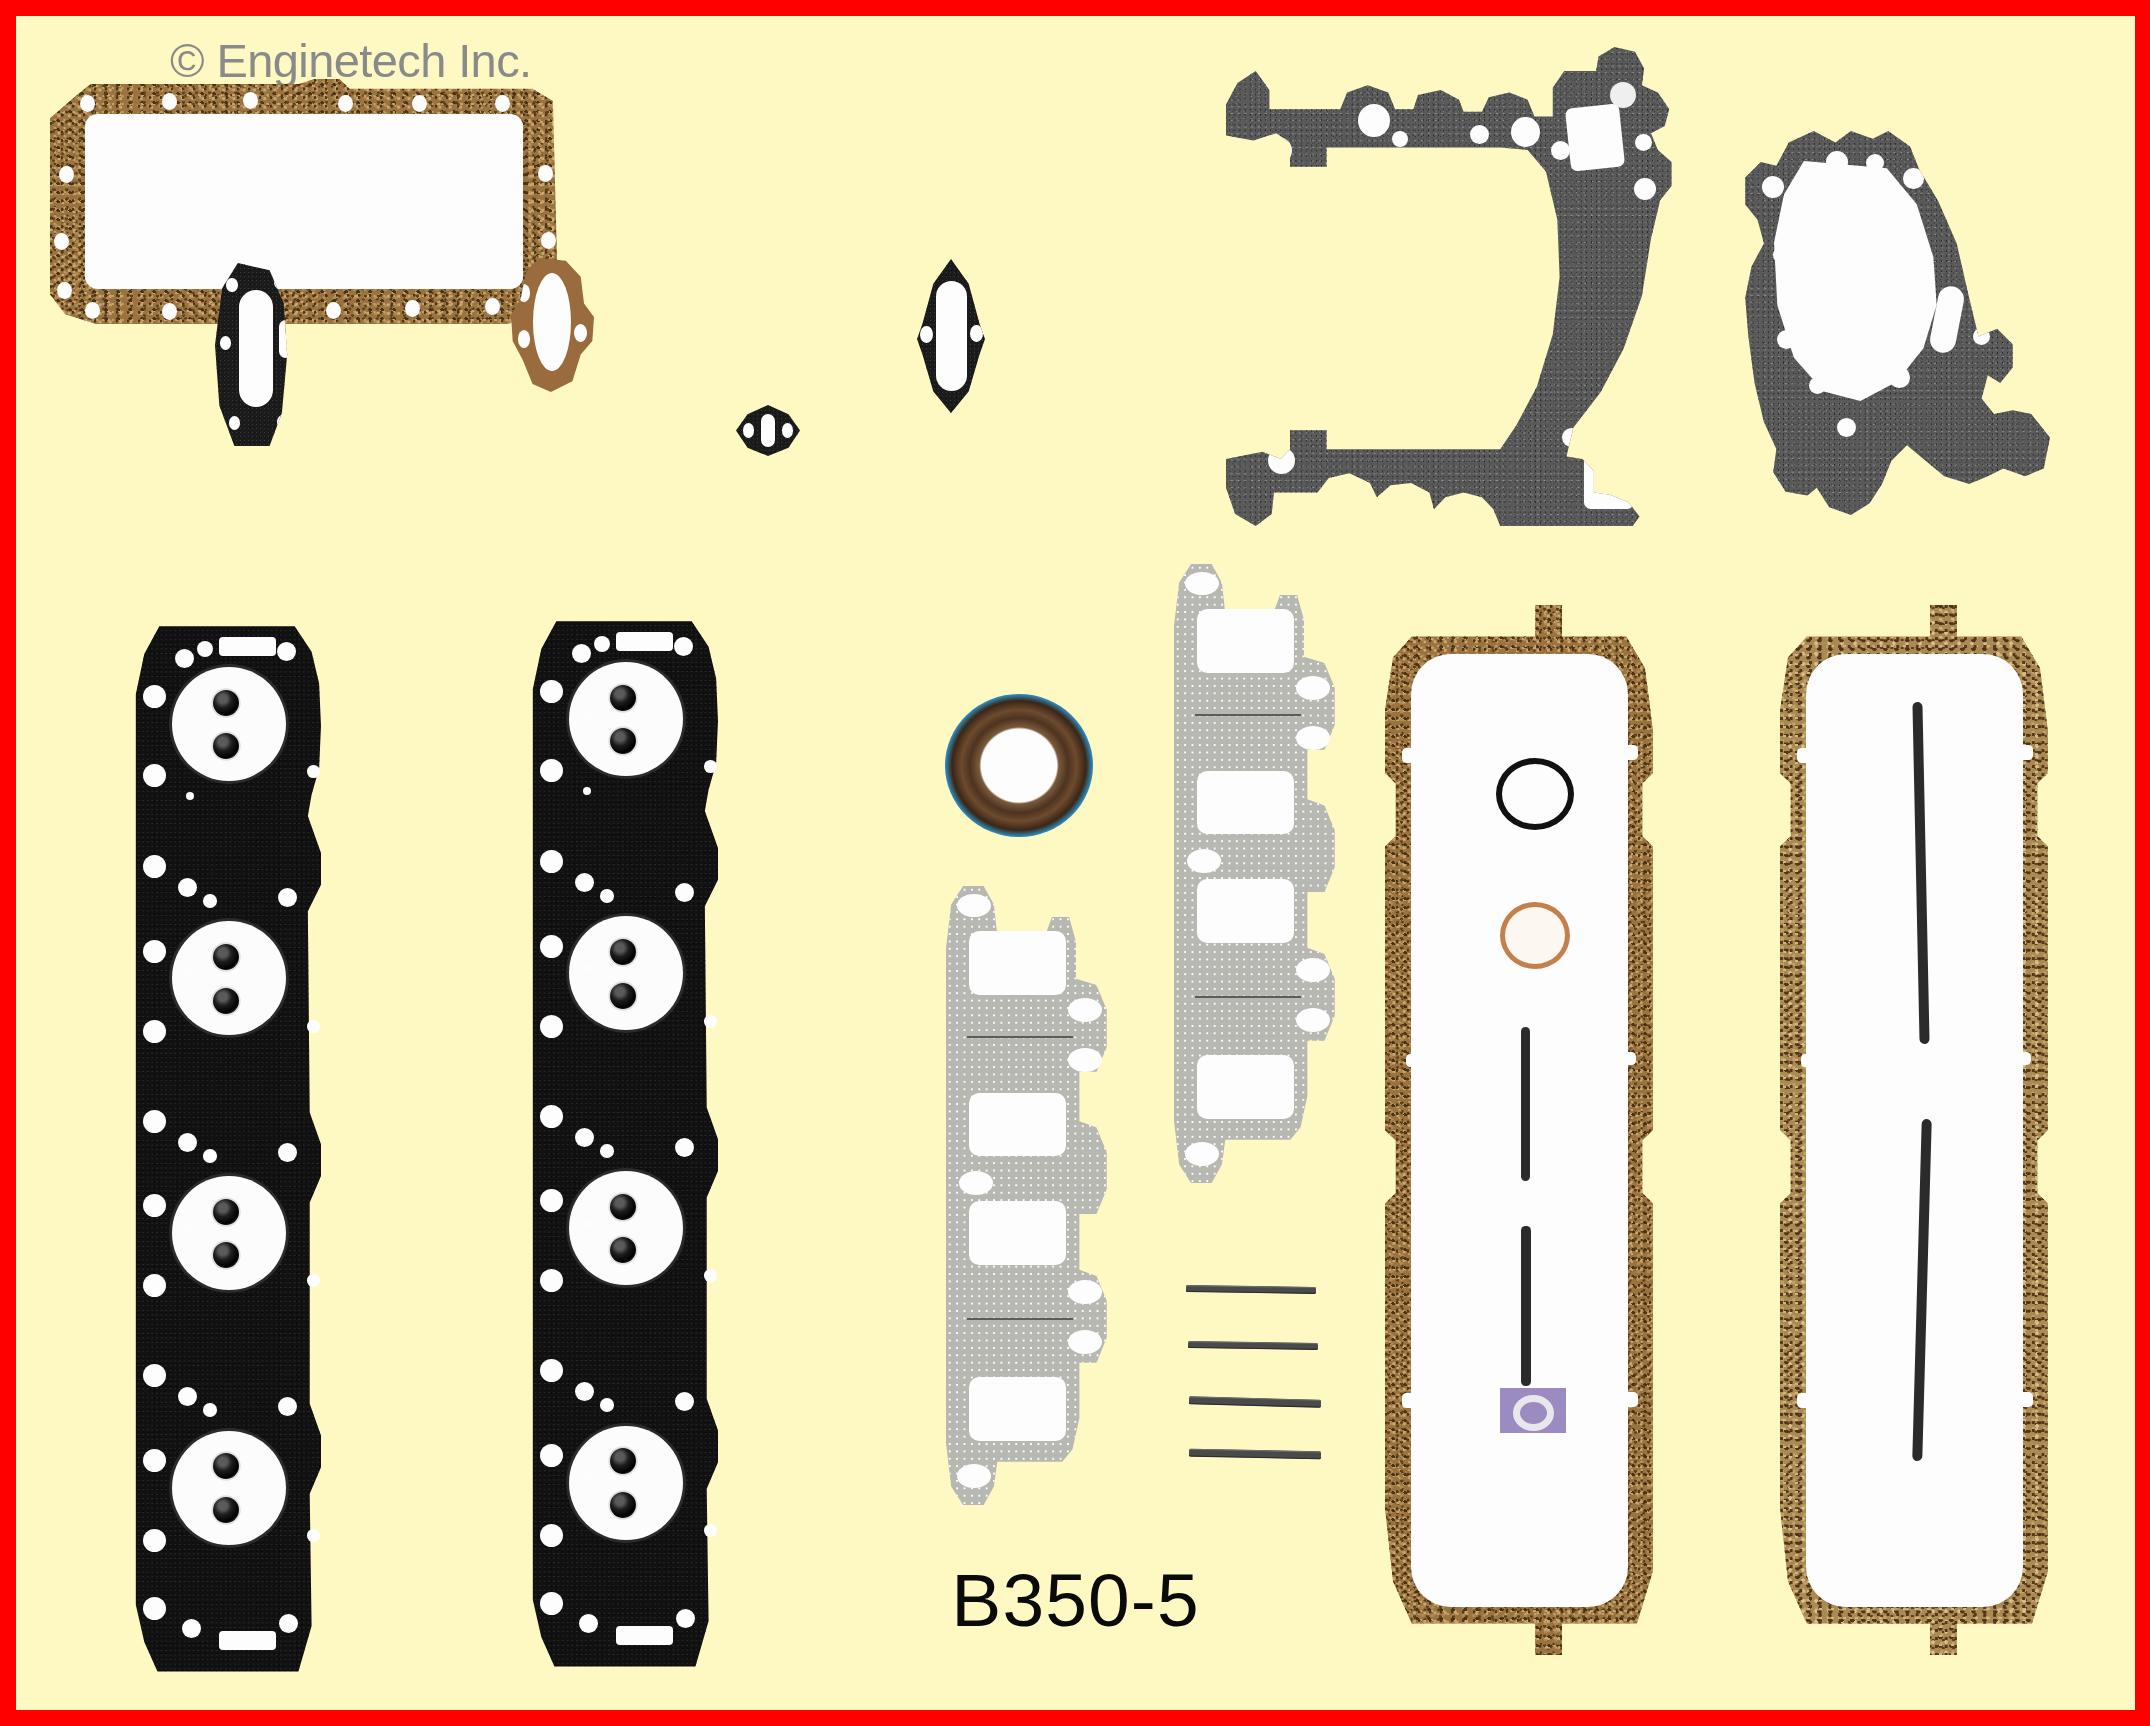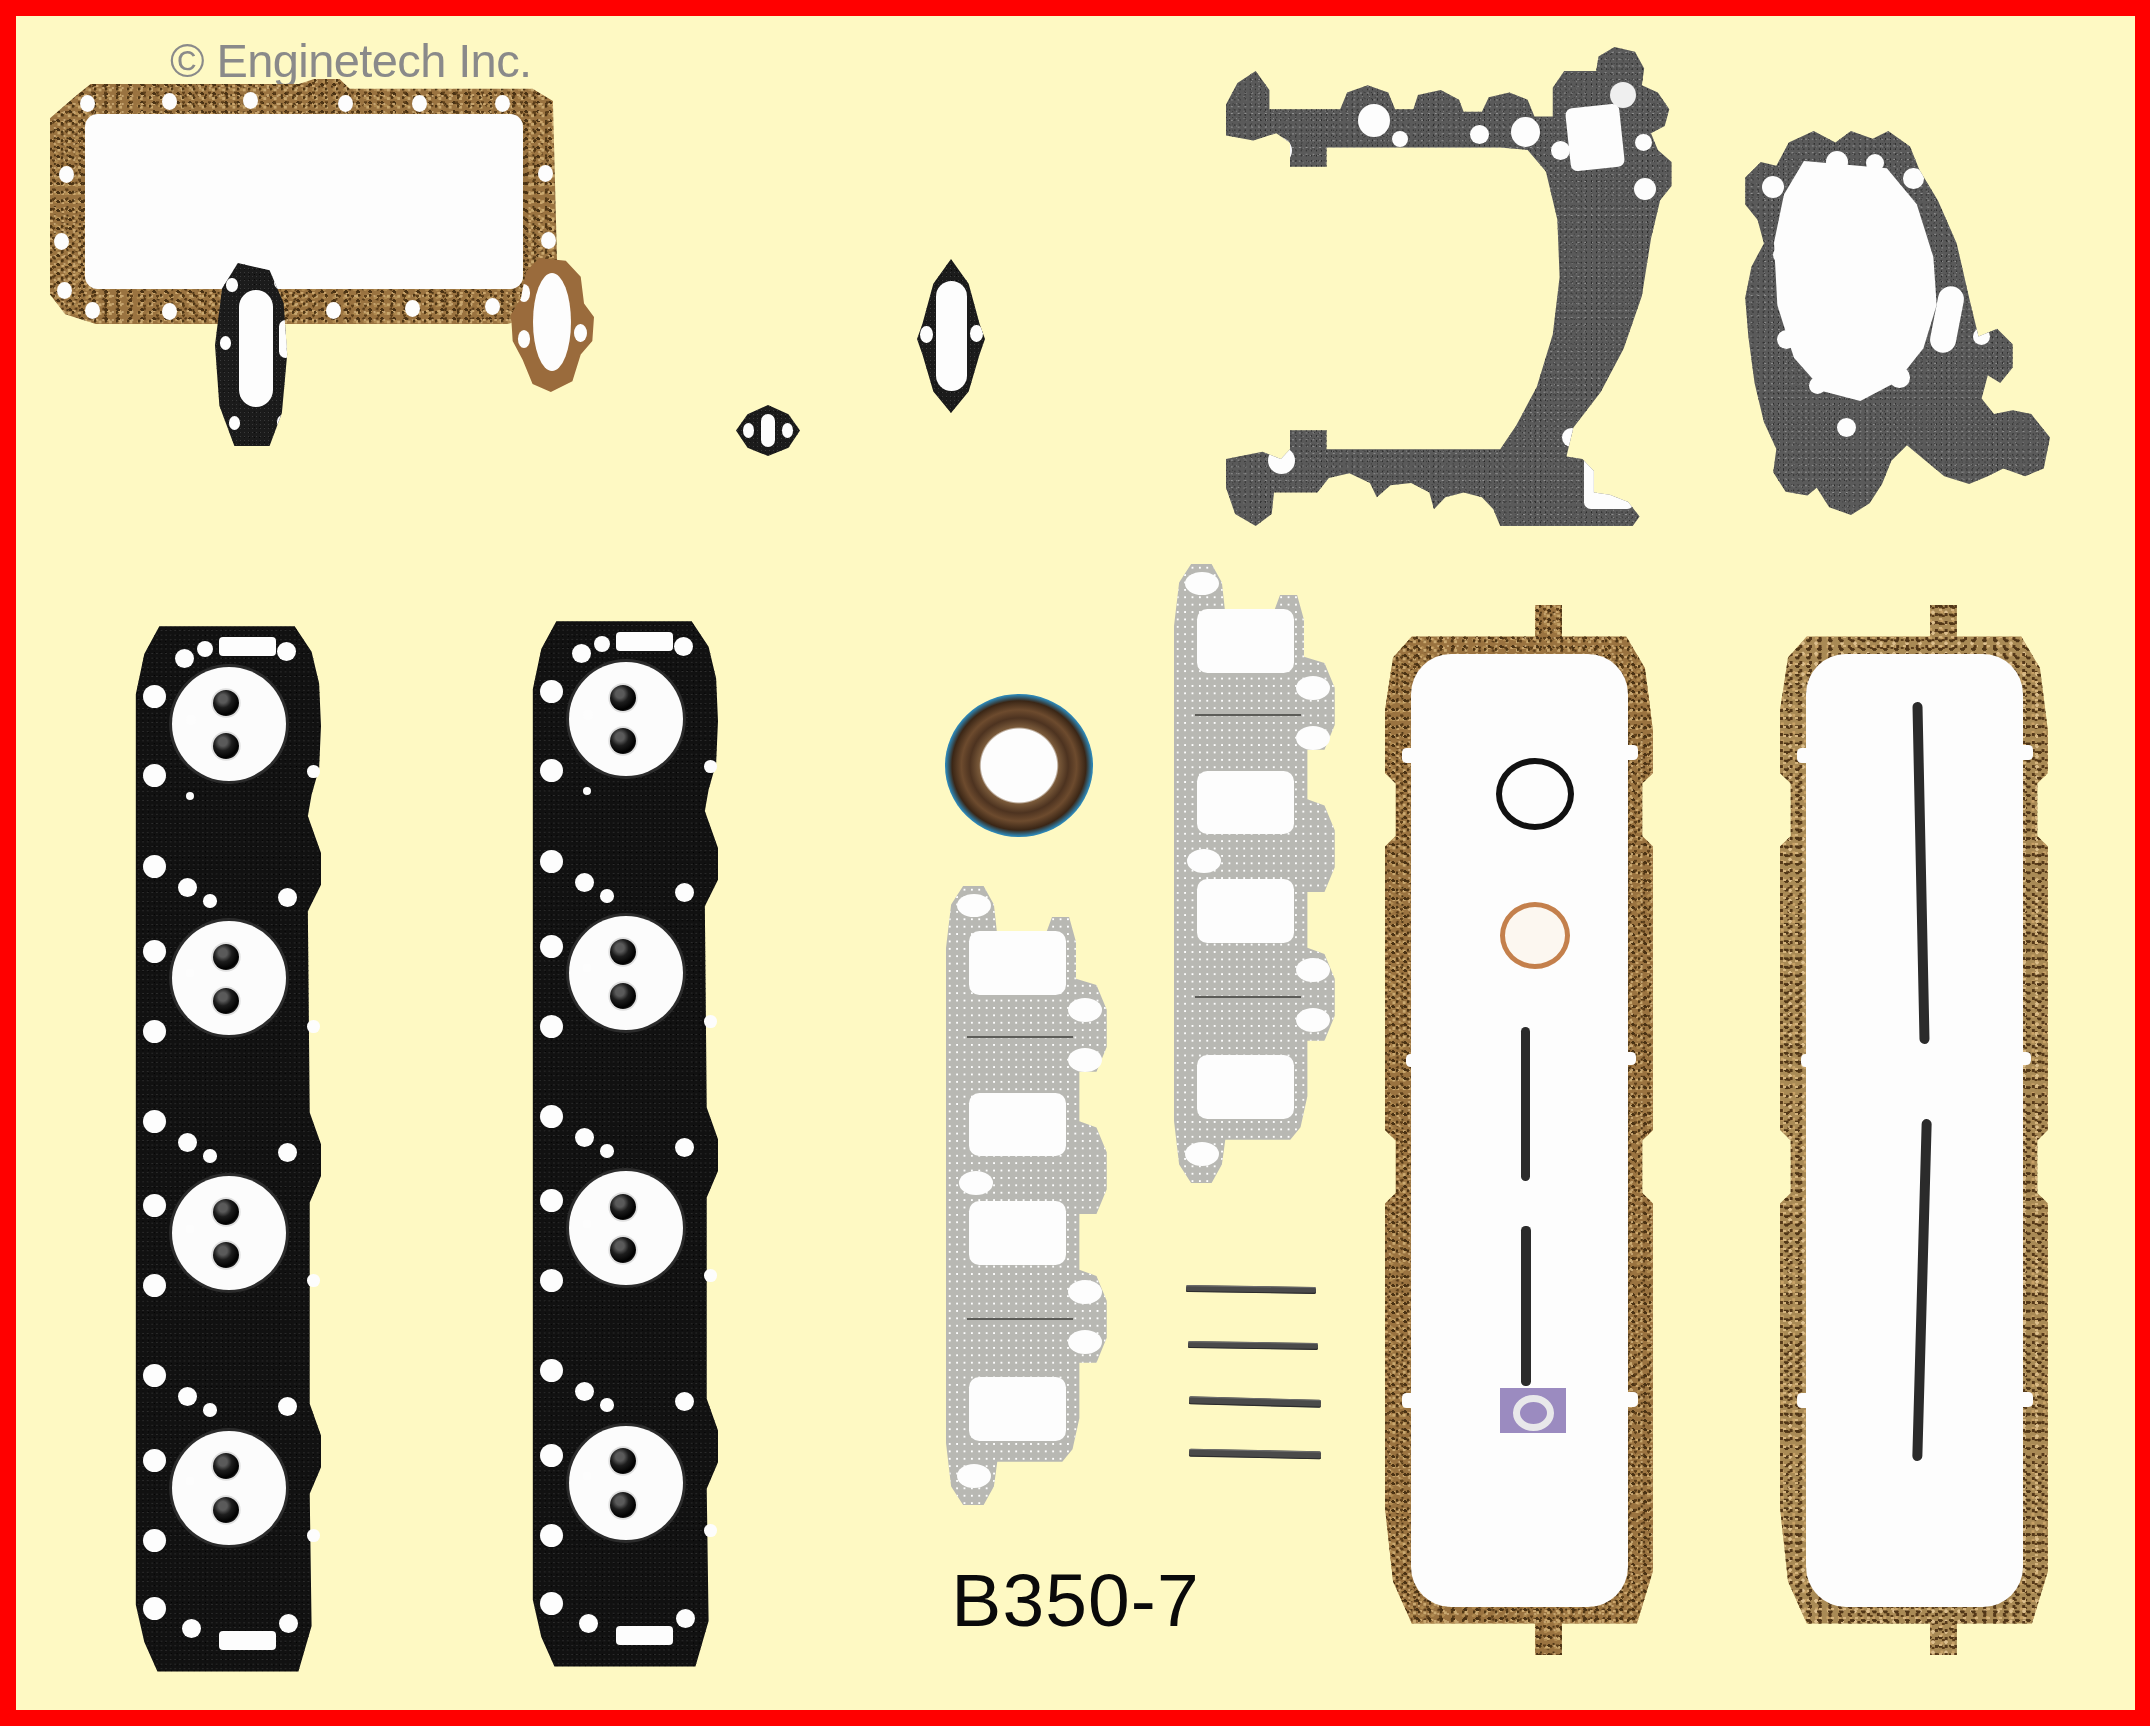--- a/index.html
+++ b/index.html
@@ -470,17 +470,17 @@
       <div class="eye" style="left:17px;top:788px;width:17px;height:15px;border-radius:4.6px;"></div>
       <div class="eye" style="left:236px;top:787px;width:17px;height:15px;border-radius:4.6px;"></div>
       <div class="eye" style="left:20.5px;top:449px;width:15px;height:12.6px;border-radius:4.6px;"></div>
       <div class="eye" style="left:236px;top:447px;width:15px;height:12.6px;border-radius:4.6px;"></div>
       <div class="rope" style="left:136px;top:97px;width:9.7px;height:342px;
                   border-radius:5.7px;transform:rotate(-1.2deg);"></div>
       <div class="rope" style="left:137px;top:514px;width:9.7px;height:342px;
                   border-radius:5.7px;transform:rotate(1.6deg);"></div>
     </div>
 
-    <div class="partno">B350-7</div>
+    <div class="partno">B350-5</div>
 
   </div>
 </div>
 
 
 </body></html>

